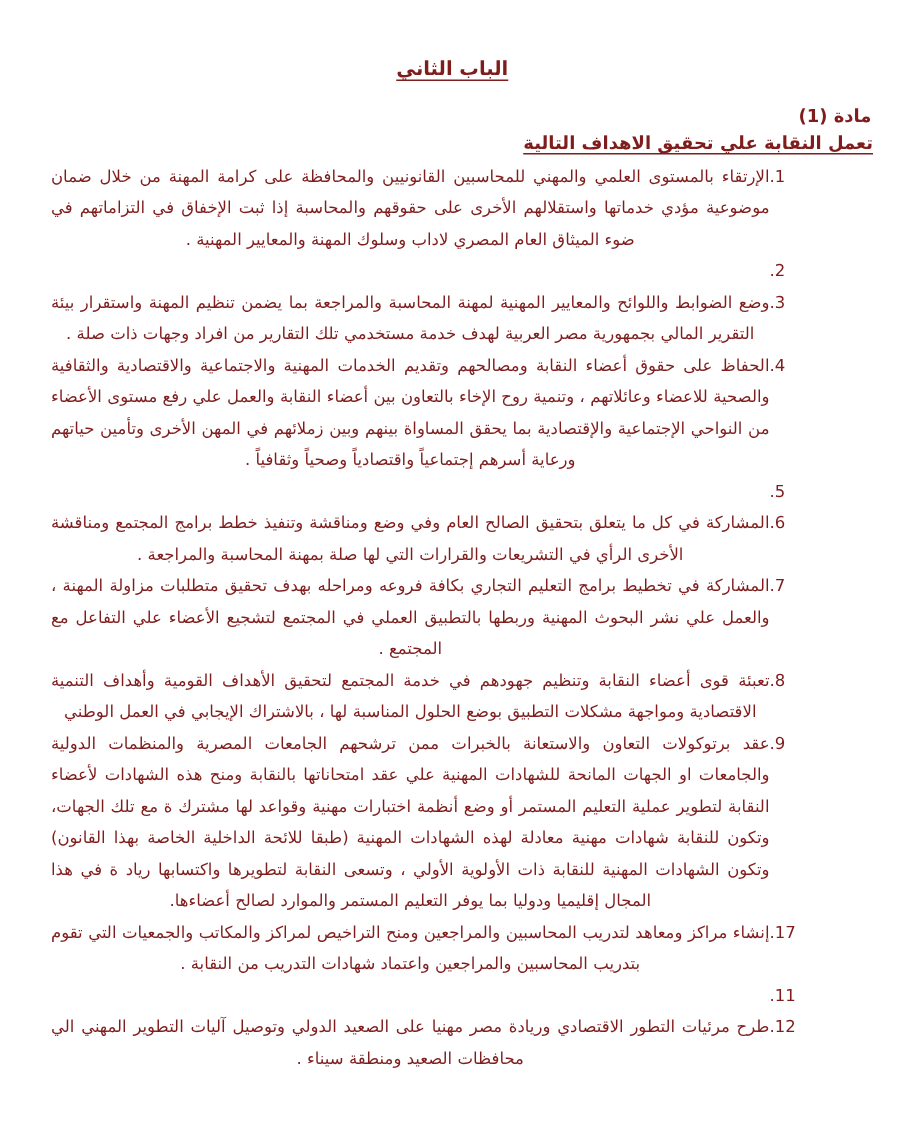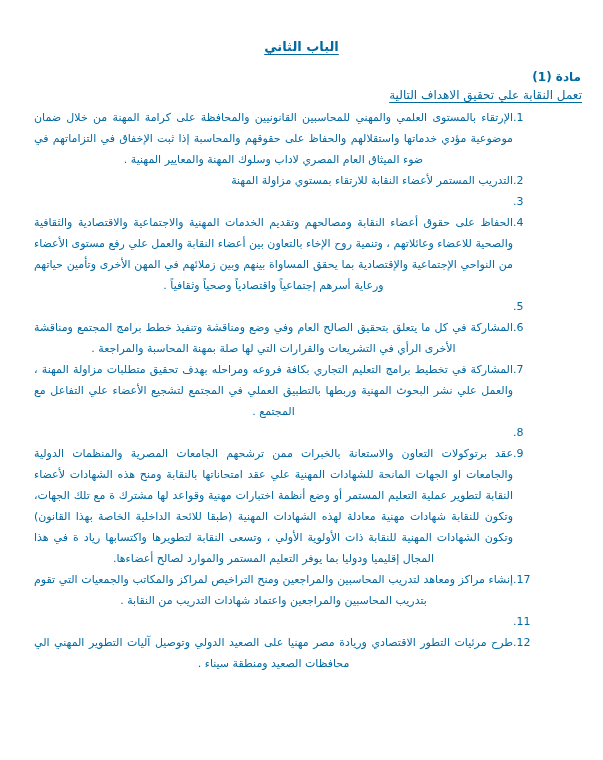--- a/index.html
+++ b/index.html
@@ -7,21 +7,21 @@
     padding: 0;
     background: #ffffff;
   }
   .page {
     position: relative;
     width: 603px;
     height: 760px;
     background: #ffffff;
     direction: rtl;
     font-family: "DejaVu Sans", sans-serif;
-    color: #0369a1;
+    color: #7f1d1d;
     overflow: hidden;
     box-sizing: border-box;
     margin-left: 48px;
   }
   .titles {
     padding-top: 38px;
     text-align: center;
   }
   .chapter-title,
   .section-title {
@@ -39,21 +39,21 @@
     text-align: right;
     font-size: 12px;
     font-weight: bold;
     line-height: 16px;
   }
   .intro-heading {
     margin-top: 2px;
     padding-right: 21px;
     text-align: right;
     font-size: 12px;
-    font-weight: normal;
+    font-weight: bold;
     line-height: 16px;
     text-decoration: underline;
     text-underline-offset: 3px;
   }
   .items {
     list-style: none;
     margin: 4px 0 0 0;
     padding: 0 22px 0 34px;
   }
   .item {
@@ -89,46 +89,47 @@
     <div class="chapter-title">الباب الثاني</div>
   </div>
 
   <div class="article-label">مادة (1)</div>
 
   <div class="intro-heading">تعمل النقابة علي تحقيق الاهداف التالية</div>
 
   <ol class="items">
     <li class="item">
       <span class="item-num">1.</span>
-      <span class="item-text">الإرتقاء بالمستوى العلمي والمهني للمحاسبين القانونيين  والمحافظة على كرامة المهنة من خلال ضمان موضوعية مؤدي خدماتها واستقلالهم والحفاظ على حقوقهم والمحاسبة إذا ثبت الإخفاق في التزاماتهم  في ضوء الميثاق العام المصري لاداب وسلوك المهنة والمعايير المهنية .</span>
+      <span class="item-text">الإرتقاء بالمستوى العلمي والمهني للمحاسبين القانونيين  والمحافظة على كرامة المهنة من خلال ضمان موضوعية مؤدي خدماتها واستقلالهم الأخرى على حقوقهم والمحاسبة إذا ثبت الإخفاق في التزاماتهم  في ضوء الميثاق العام المصري لاداب وسلوك المهنة والمعايير المهنية .</span>
     </li>
     <li class="item">
       <span class="item-num">2.</span>
-      <span class="item-text">التدريب المستمر لأعضاء النقابة للارتقاء بمستوي مزاولة المهنة</span>
     </li>
     <li class="item">
       <span class="item-num">3.</span>
+      <span class="item-text">وضع الضوابط واللوائح والمعايير المهنية لمهنة المحاسبة والمراجعة بما يضمن تنظيم المهنة واستقرار بيئة التقرير المالي بجمهورية مصر العربية لهدف خدمة مستخدمي تلك التقارير من افراد وجهات ذات صلة .</span>
     </li>
     <li class="item">
       <span class="item-num">4.</span>
       <span class="item-text">الحفاظ على حقوق أعضاء النقابة ومصالحهم وتقديم الخدمات المهنية والاجتماعية والاقتصادية والثقافية والصحية للاعضاء وعائلاتهم ، وتنمية روح الإخاء بالتعاون بين أعضاء النقابة والعمل علي رفع مستوى الأعضاء من النواحي الإجتماعية والإقتصادية بما يحقق المساواة بينهم وبين زملائهم في المهن الأخرى وتأمين حياتهم ورعاية أسرهم إجتماعياً واقتصادياً وصحياً وثقافياً .</span>
     </li>
     <li class="item">
       <span class="item-num">5.</span>
     </li>
     <li class="item">
       <span class="item-num">6.</span>
       <span class="item-text">المشاركة في كل ما يتعلق بتحقيق الصالح العام  وفي وضع ومناقشة وتنفيذ خطط برامج المجتمع ومناقشة الأخرى الرأي في التشريعات والقرارات التي لها صلة بمهنة المحاسبة والمراجعة .</span>
     </li>
     <li class="item">
       <span class="item-num">7.</span>
       <span class="item-text">المشاركة في تخطيط برامج التعليم التجاري بكافة فروعه ومراحله بهدف تحقيق متطلبات مزاولة المهنة ، والعمل علي نشر البحوث المهنية وربطها بالتطبيق العملي في المجتمع لتشجيع الأعضاء علي التفاعل مع المجتمع .</span>
     </li>
     <li class="item">
       <span class="item-num">8.</span>
+      <span class="item-text">تعبئة قوى أعضاء النقابة وتنظيم جهودهم في خدمة المجتمع لتحقيق الأهداف القومية وأهداف التنمية الاقتصادية ومواجهة مشكلات التطبيق بوضع الحلول المناسبة لها ، بالاشتراك الإيجابي في العمل الوطني</span>
     </li>
     <li class="item">
       <span class="item-num">9.</span>
       <span class="item-text">عقد برتوكولات التعاون  والاستعانة بالخبرات ممن ترشحهم الجامعات المصرية والمنظمات الدولية والجامعات او الجهات المانحة للشهادات المهنية علي عقد امتحاناتها بالنقابة ومنح هذه الشهادات لأعضاء النقابة لتطوير عملية التعليم المستمر أو وضع أنظمة اختبارات مهنية وقواعد لها مشترك ة مع تلك الجهات، وتكون للنقابة شهادات مهنية معادلة لهذه الشهادات المهنية (طبقا للائحة الداخلية الخاصة بهذا القانون) وتكون الشهادات المهنية للنقابة ذات الأولوية الأولي ، وتسعى النقابة لتطويرها واكتسابها رياد ة في هذا المجال إقليميا ودوليا  بما يوفر التعليم المستمر والموارد لصالح أعضاءها.</span>
     </li>
     <li class="item">
       <span class="item-num">17.</span>
       <span class="item-text">إنشاء مراكز ومعاهد لتدريب المحاسبين والمراجعين ومنح التراخيص لمراكز والمكاتب والجمعيات التي تقوم بتدريب المحاسبين والمراجعين واعتماد شهادات التدريب من النقابة .</span>
     </li>
     <li class="item">

